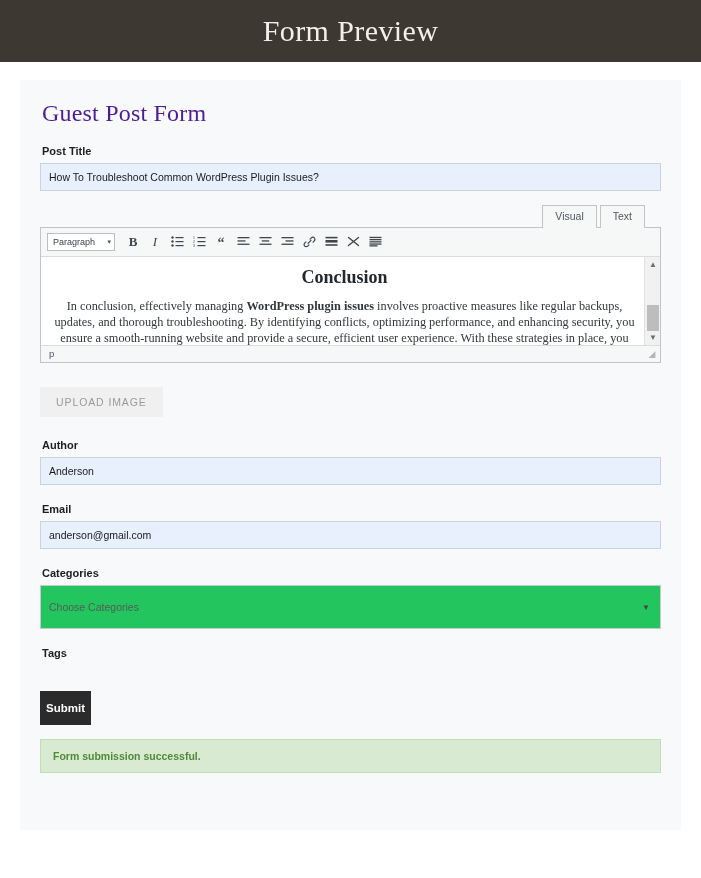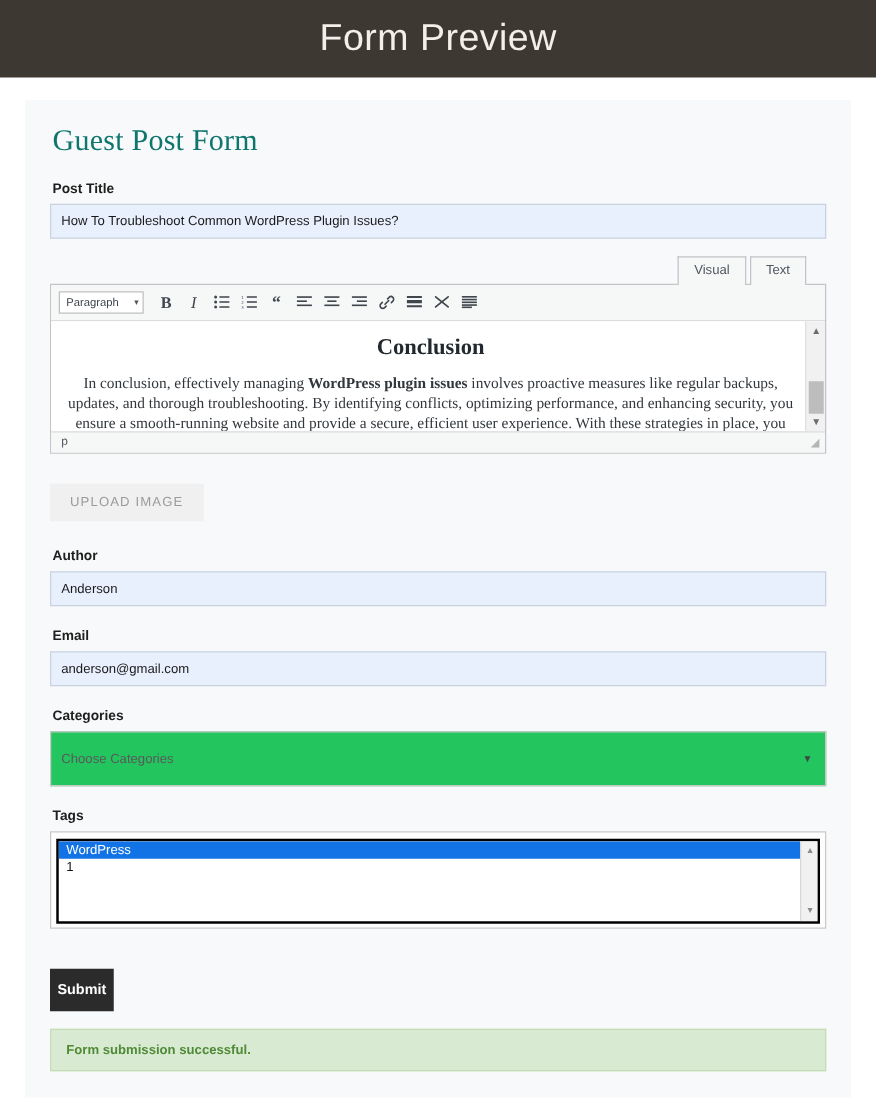--- a/index.html
+++ b/index.html
@@ -13,21 +13,21 @@
   .page { width: 701px; height: 878px; position: relative; background:#fff; }
 
   
   .header {
     height: 62px;
     background: #3e3832;
     display: flex; align-items: center; justify-content: center;
   }
   .header-title {
     color: #f3efe9;
-    font-family: Liberation Sans, sans-serif;
+    font-family: Liberation Serif, serif;
     font-size: 30px;
     font-weight: 400;
     letter-spacing: .4px;
   }
 
   
   .notice {
     text-align: center;
     font-size: 10.5px;
     font-style: italic;
@@ -41,21 +41,21 @@
   .panel {
     margin: 18px 20px 0 20px;
     background: #f8f9fa;
     padding: 20px 20px 22px 20px;
     min-height: 750px;
   }
   .form-title {
     font-family: "Liberation Serif", serif;
     font-size: 24px;
     font-weight: 400;
-    color: #0f766e;
+    color: #4c1d95;
     margin: 0 0 18px 2px;
     letter-spacing: .2px;
   }
   .field { margin-bottom: 14px; }
   .field-label {
     display: block;
     font-size: 11px;
     font-weight: 700;
     color: #1e1e1e;
     margin-bottom: 6px;
@@ -443,30 +443,20 @@
       <label class="field-label">Categories</label>
       <div class="select-box">
         <span>Choose Categories</span>
         <span class="select-caret">▼</span>
       </div>
     </div>
 
     
     <div class="field" style="margin-top:18px;">
       <label class="field-label">Tags</label>
-      <div class="tags-outer">
-        <div class="tags-list">
-          <div class="tag-opt sel"><span>WordPress</span></div>
-          <div class="tag-opt">1</div>
-          <div class="tags-scroll">
-            <div class="tg-arrow-up">▲</div>
-            <div class="tg-arrow-dn">▼</div>
-          </div>
-        </div>
-      </div>
     </div>
 
     
     <button class="submit-btn">Submit</button>
 
     
     <div class="success">Form submission successful.</div>
 
   </div>
 </div>

